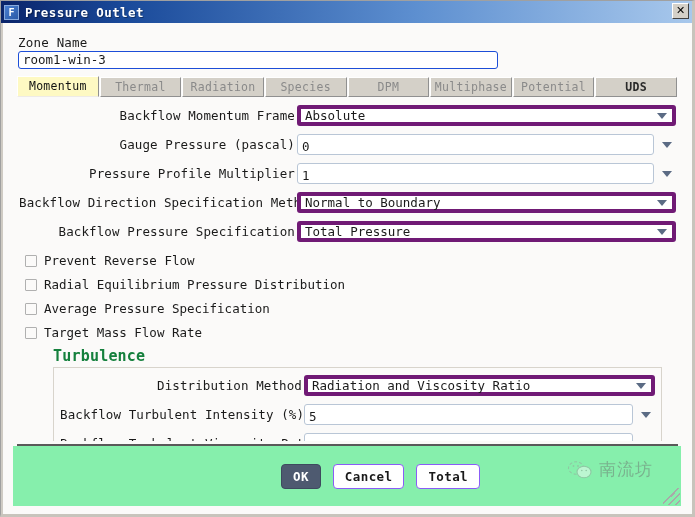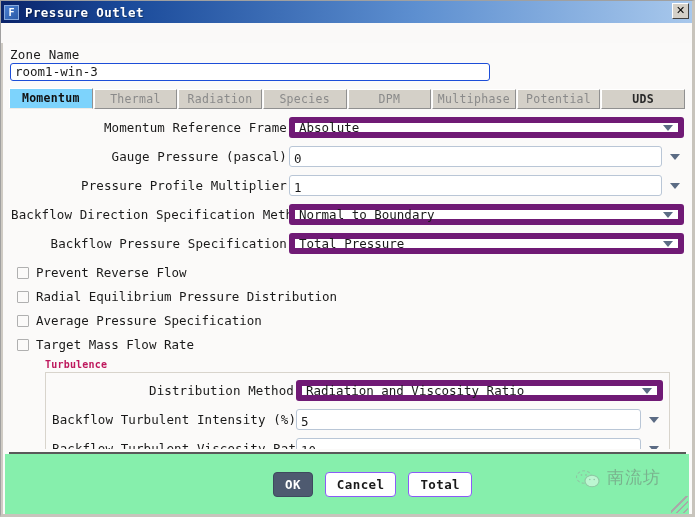--- a/index.html
+++ b/index.html
@@ -68,26 +68,25 @@
     text-align: center;
     cursor: pointer;
     font-family: "DejaVu Sans", sans-serif;
   }
 
   
   #body {
     flex: 1 1 auto;
     background: #fbfaf9;
     border-left: 2px solid #cfcbc4;
-    padding: 0;
+    padding: 8px;
     position: relative;
     display: flex;
     flex-direction: column;
     overflow: hidden;
-    margin-top: 20px;
   }
 
   .zone-label {
     font-size: 12.5px;
     color: #1a1a1a;
     margin: 4px 0 1px 7px;
     letter-spacing: 0.2px;
   }
   #zone-name-input {
     margin: 0 7px 0 7px;
@@ -121,23 +120,23 @@
     color: #8a8a8a;
     text-align: center;
     line-height: 18px;
     cursor: pointer;
     letter-spacing: 0.3px;
     margin-right: 1px;
     white-space: nowrap;
     overflow: hidden;
   }
   .tab.active {
-    background: #7dd3fc;
+    background: #fef9c3;
     color: #111111;
-    font-weight: bold;
+    font-weight: normal;
     height: 21px;
     line-height: 19px;
     border-color: #ffffff #909090 #eeebe6 #ffffff;
   }
   .tab.dark { color: #2a2a2a; font-weight: bold; }
 
   
   #form {
     flex: 1 1 auto;
     background: #fbfaf9;
@@ -158,21 +157,21 @@
     white-space: nowrap;
     letter-spacing: 0.1px;
     padding-right: 2px;
   }
 
   
   .combo {
     flex: 1 1 auto;
     height: 21px;
     background: #ffffff;
-    border: 6px solid #701a75;
+    border: 4px solid #701a75;
     border-radius: 3px;
     display: flex;
     align-items: center;
     justify-content: space-between;
     padding: 0 5px 0 4px;
     cursor: pointer;
     min-width: 0;
   }
   .combo .val {
     font-size: 12.5px;
@@ -230,23 +229,23 @@
   }
   .check-row .ctxt {
     font-size: 12.5px;
     color: #1a1a1a;
     margin-left: 7px;
     white-space: nowrap;
   }
 
   
   #turb-title {
-    font-size: 10px;
+    font-size: 15px;
     font-weight: bold;
-    color: #be185d;
+    color: #15803d;
     margin: 3px 0 2px 34px;
     letter-spacing: 0.2px;
   }
   #turb-box {
     margin: 0 14px 0 34px;
     border: 1px solid #d8d4cc;
     border-top: 1px solid #d8d4cc;
     padding: 7px 6px 4px 6px;
     background: #fbfaf9;
   }
@@ -294,21 +293,21 @@
     background: #ffffff;
     color: #1a1a1a;
     border: 1px solid #8b5cf6;
   }
 
   #watermark {
     position: absolute;
     right: 28px;
     top: 12px;
     display: flex;
-    align-items: flex-end;
+    align-items: center;
     opacity: 0.45;
   }
   #wm-text {
     font-size: 17px;
     color: #6a6a6a;
     margin-left: 6px;
     font-family: "DejaVu Sans", sans-serif;
     letter-spacing: 1px;
   }
 
@@ -346,21 +345,21 @@
         <div class="tab">Species</div>
         <div class="tab">DPM</div>
         <div class="tab">Multiphase</div>
         <div class="tab">Potential</div>
         <div class="tab dark">UDS</div>
       </div>
 
     <div id="form">
       <div id="momentum-rows">
           <div class="row">
-            <div class="lbl" style="width: 278px; flex: 0 0 278px;">Momentum Reference Frame</div>
+            <div class="lbl" style="width: 278px; flex: 0 0 278px;">Backflow Momentum Frame</div>
             <div class="combo">
               <span class="val">Absolute</span>
               <span class="arrow"></span>
             </div>
           </div>
           <div class="row">
             <div class="lbl" style="width: 278px; flex: 0 0 278px;">Gauge Pressure  (pascal)</div>
             <div class="spin-wrap">
               <input type="text" class="spin-field" value="0" style="">
               <span class="arrow arrow-out"></span>

